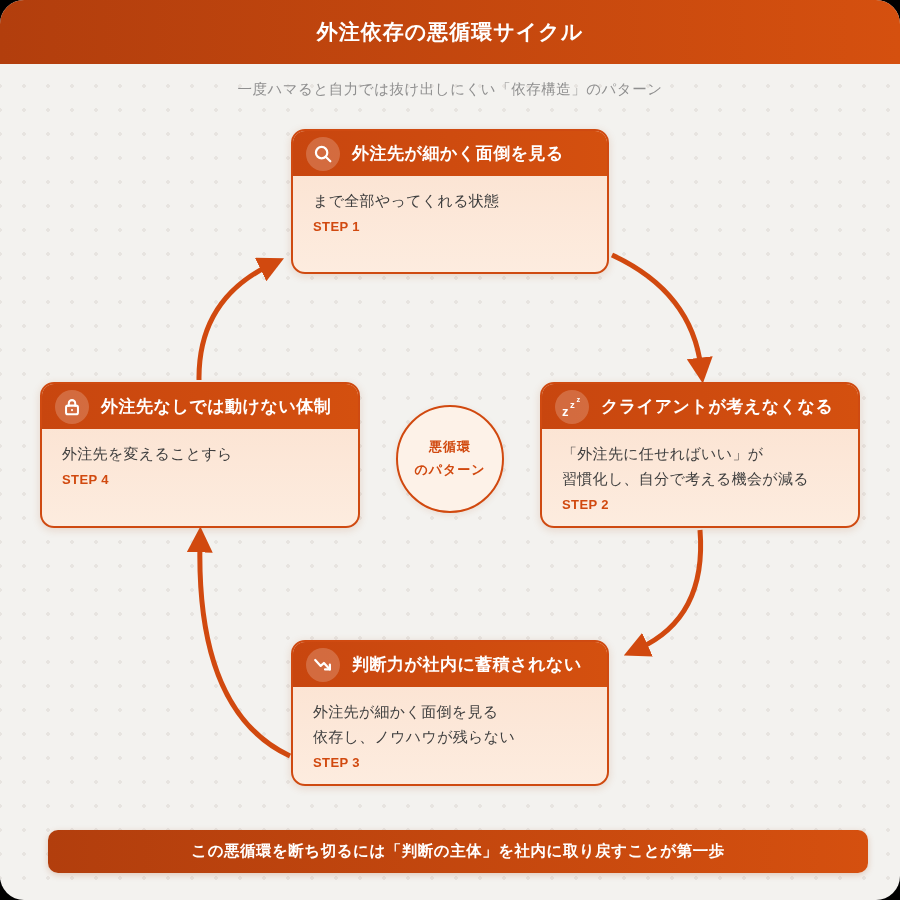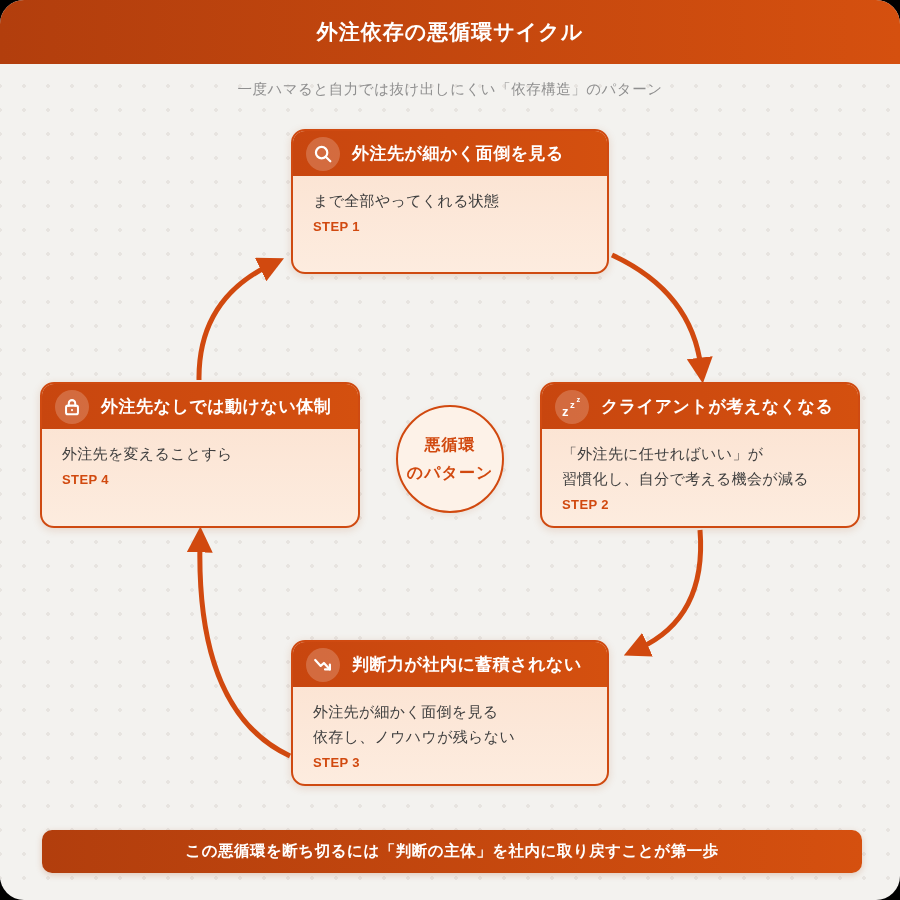--- a/index.html
+++ b/index.html
@@ -51,28 +51,28 @@
   .card-title { color:#fff; font-size:17px; font-weight:bold; letter-spacing:0.5px; }
 
   .card-body { padding:12px 20px 10px; }
   .card-text { color:#3f3f3f; font-size:15px; line-height:1.68; letter-spacing:0.3px; }
   .step { margin-top:6px; color:#d1490f; font-weight:bold; font-size:13px; letter-spacing:0.4px; }
 
   .center-circle {
     position:absolute; left:396px; top:405px; width:108px; height:108px; z-index:2;
     border-radius:50%; border:2.5px solid #d1490f; background:#fdf2e8;
     display:flex; flex-direction:column; align-items:center; justify-content:center;
-    color:#d1490f; font-weight:bold; font-size:16px; line-height:1.75; letter-spacing:1px;
+    color:#d1490f; font-weight:bold; font-size:13px; line-height:1.75; letter-spacing:1px;
     box-shadow:0 2px 6px rgba(170,80,30,0.12);
   }
 
   .arrows { position:absolute; left:0; top:0; z-index:1; pointer-events:none; }
 
   .footer {
-    position:absolute; left:42px; top:830px; width:820px; height:43px; z-index:2;
+    position:absolute; left:48px; top:830px; width:820px; height:43px; z-index:2;
     border-radius:10px; background:linear-gradient(90deg,#b23e0d,#d5500f);
     display:flex; align-items:center; justify-content:center;
     box-shadow:0 2px 6px rgba(170,80,30,0.25);
   }
   .footer-text { color:#fff; font-size:15.5px; font-weight:bold; letter-spacing:0.5px; }
 </style>
 </head>
 <body>
 
 <div class="app">

